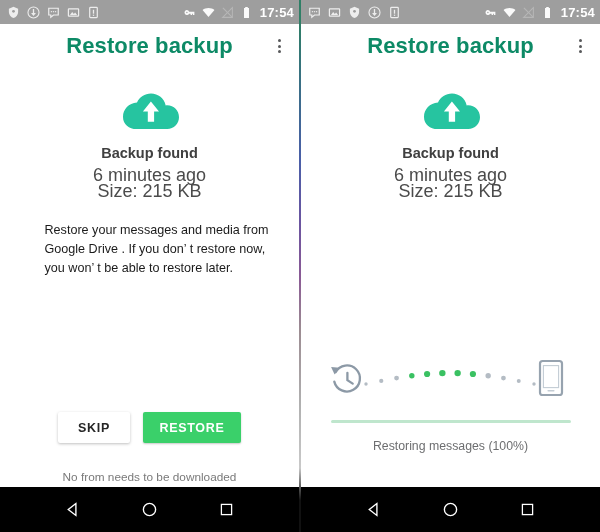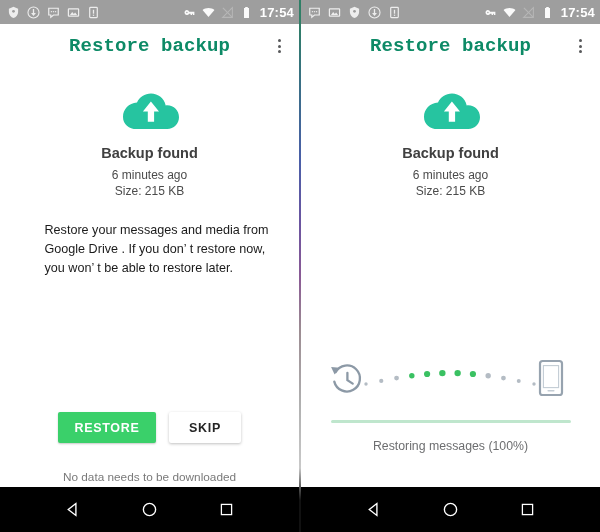--- a/index.html
+++ b/index.html
@@ -69,24 +69,23 @@
     height: 44px;
     flex: 0 0 44px;
     background: #ffffff;
     display: flex;
     align-items: center;
     justify-content: center;
     position: relative;
   }
   .appbar-title {
     color: #0d8a66;
-    font-size: 19px;
+    font-size: 22px;
     font-weight: bold;
     letter-spacing: .1px;
-    font-family: Liberation Mono, monospace;
   }
   .overflow {
     position: absolute;
     right: 14px;
     top: 50%;
     transform: translateY(-50%);
     display: flex;
     flex-direction: column;
     gap: 2.5px;
     padding: 4px;
@@ -120,21 +119,21 @@
 
   .backup-found {
     margin-top: 16px;
     color: #404040;
     font-size: 14.5px;
     font-weight: bold;
   }
   .meta {
     margin-top: 6px;
     color: #4b4b4b;
-    font-size: 12px;
+    font-size: 18px;
     line-height: 16px;
     text-align: center;
   }
 
   .body-text {
     margin-top: 22px;
     width: 238px;
     color: #1b1b1b;
     font-size: 12.6px;
     line-height: 19px;
@@ -310,25 +309,25 @@
         </svg>
       </div>
       <div class="backup-found">Backup found</div>
       <div class="meta">
         <div>6 minutes ago</div>
         <div>Size: 215 KB</div>
       </div>
       <div class="body-text">Restore your messages and media from Google Drive . If you don’ t restore now, you won’ t be able to restore later.</div>
 
       <div class="btn-row">
+        <div class="btn btn-secondary">SKIP</div>
         <div class="btn btn-primary">RESTORE</div>
-        <div class="btn btn-secondary">SKIP</div>
-      </div>
-
-      <div class="footnote">No data needs to be downloaded</div>
+      </div>
+
+      <div class="footnote">No from needs to be downloaded</div>
     </div>
 
     <div class="navbar">
       <div class="nav-btn">
         <svg width="17" height="17" viewBox="0 0 20 20">
             <path fill="none" stroke="#ffffff" stroke-width="1.6" d="M14 3 5 10l9 7z"></path>
           </svg>
       </div>
       <div class="nav-btn">
         <svg width="17" height="17" viewBox="0 0 20 20">

